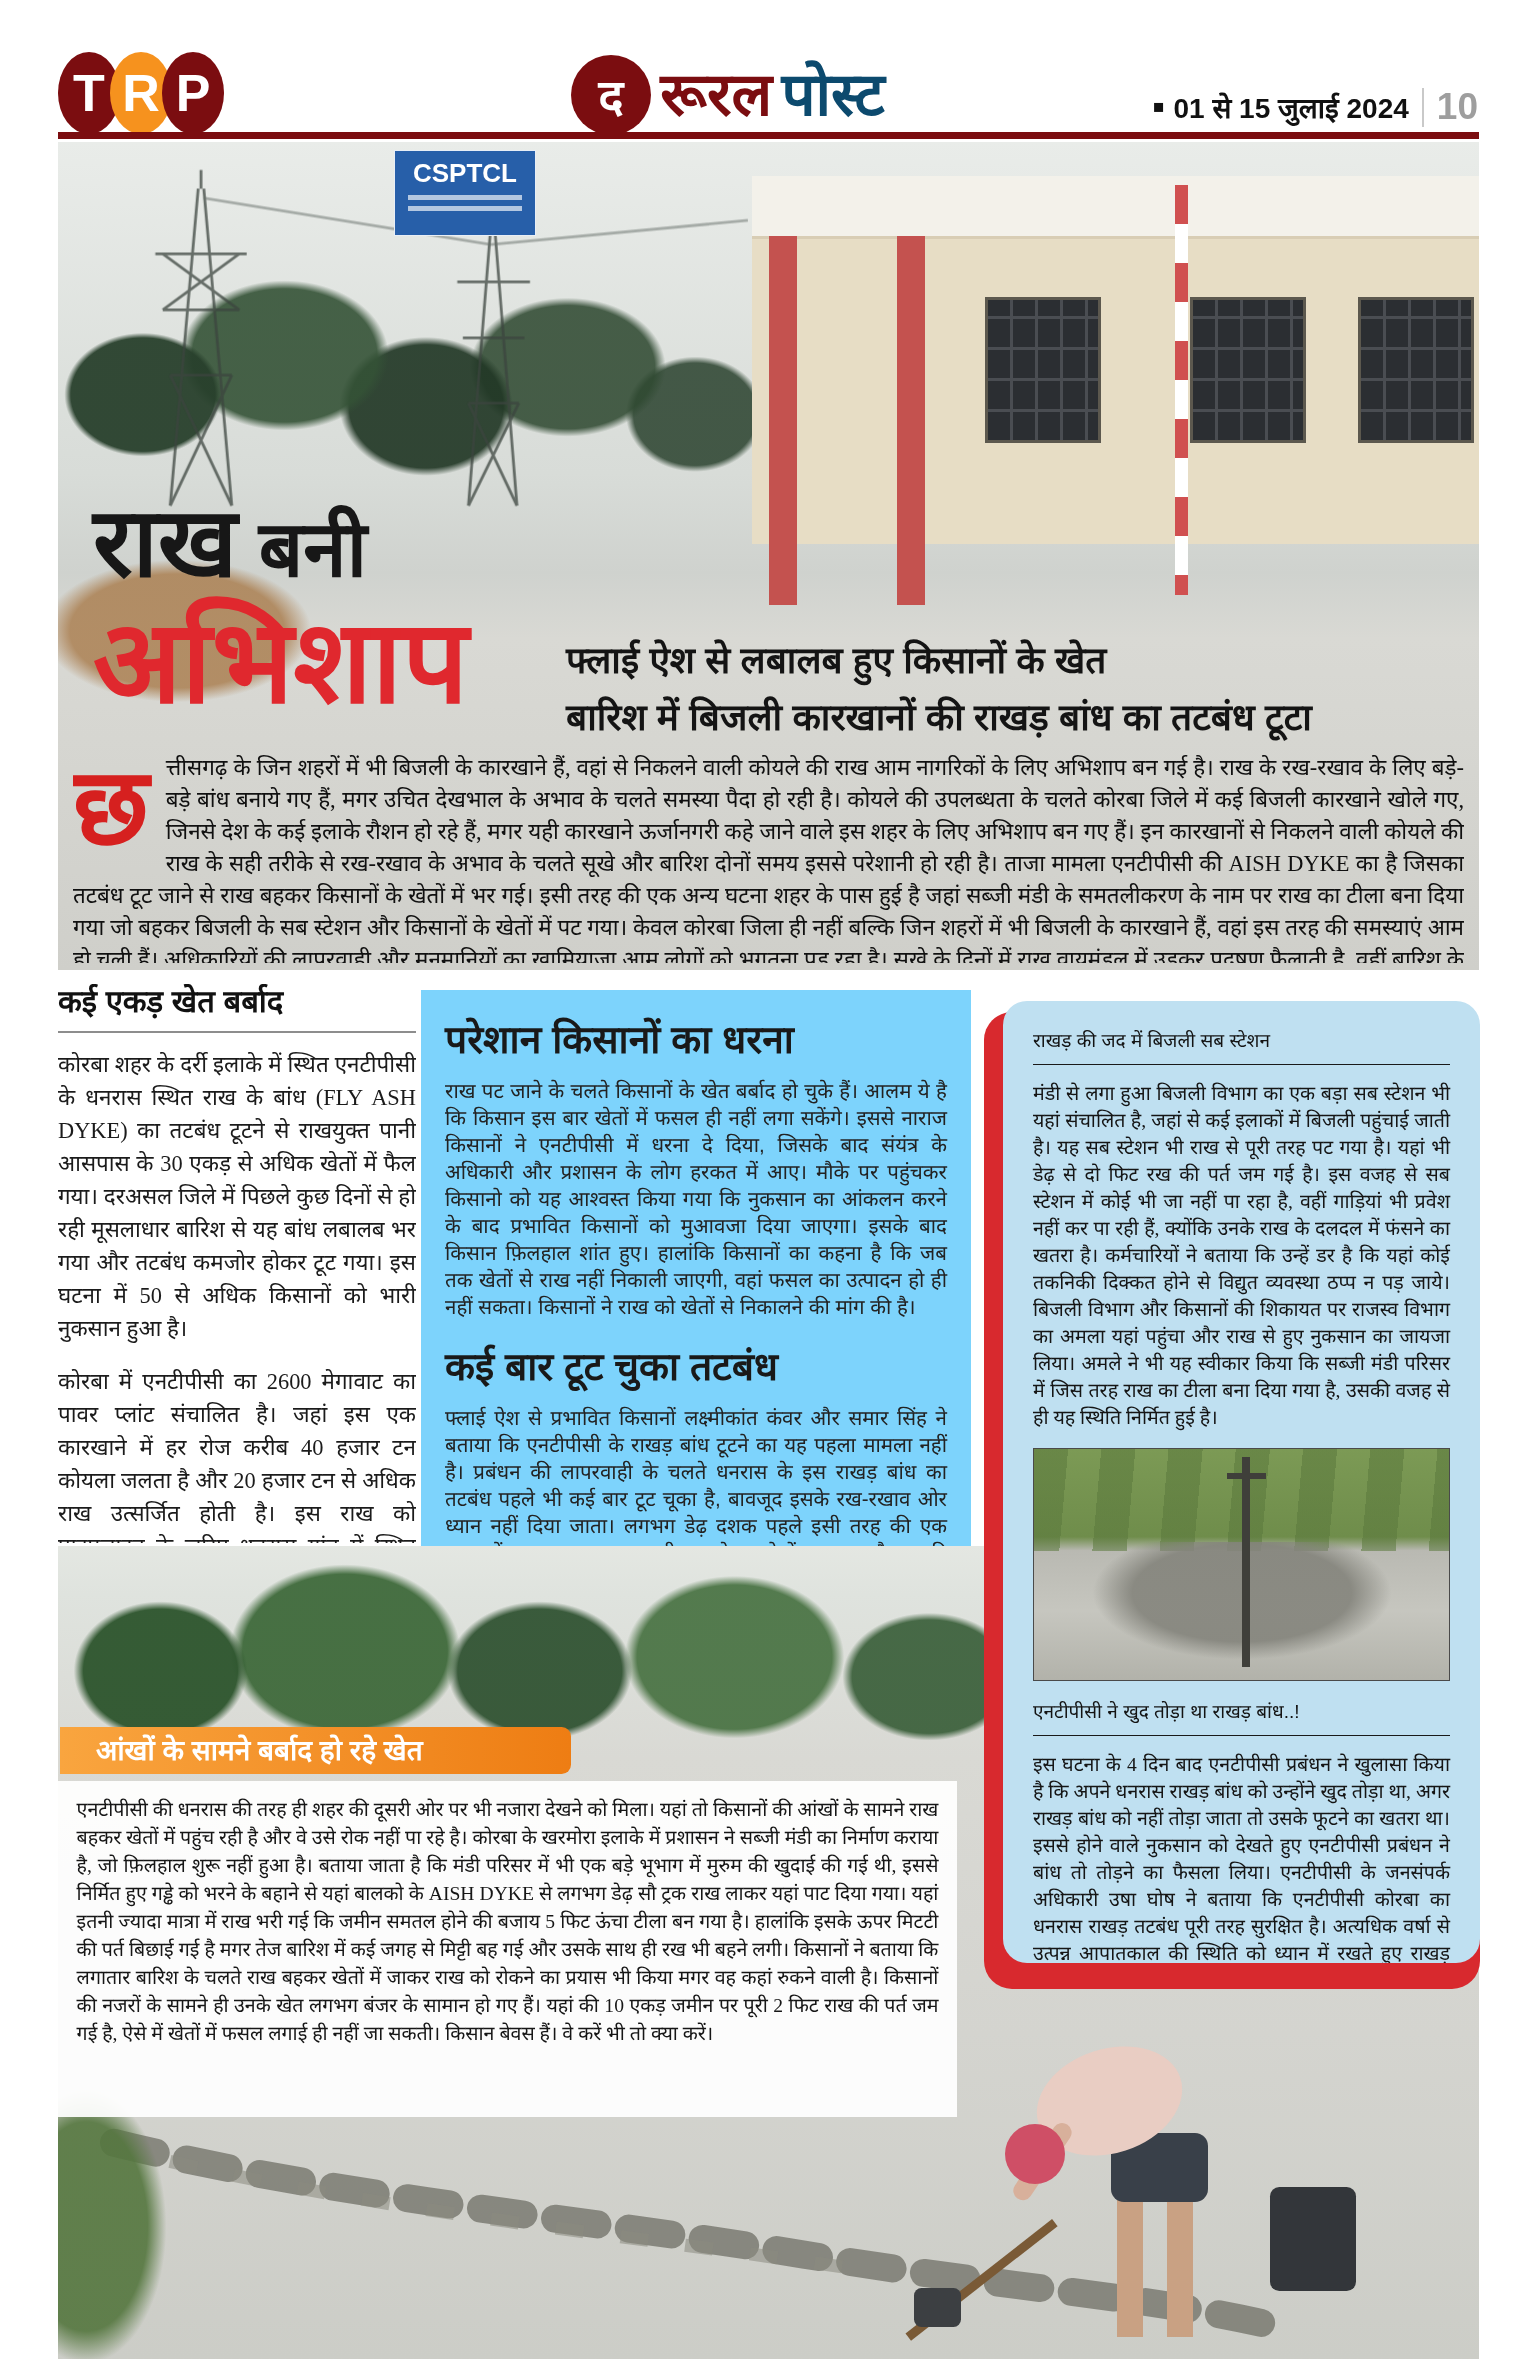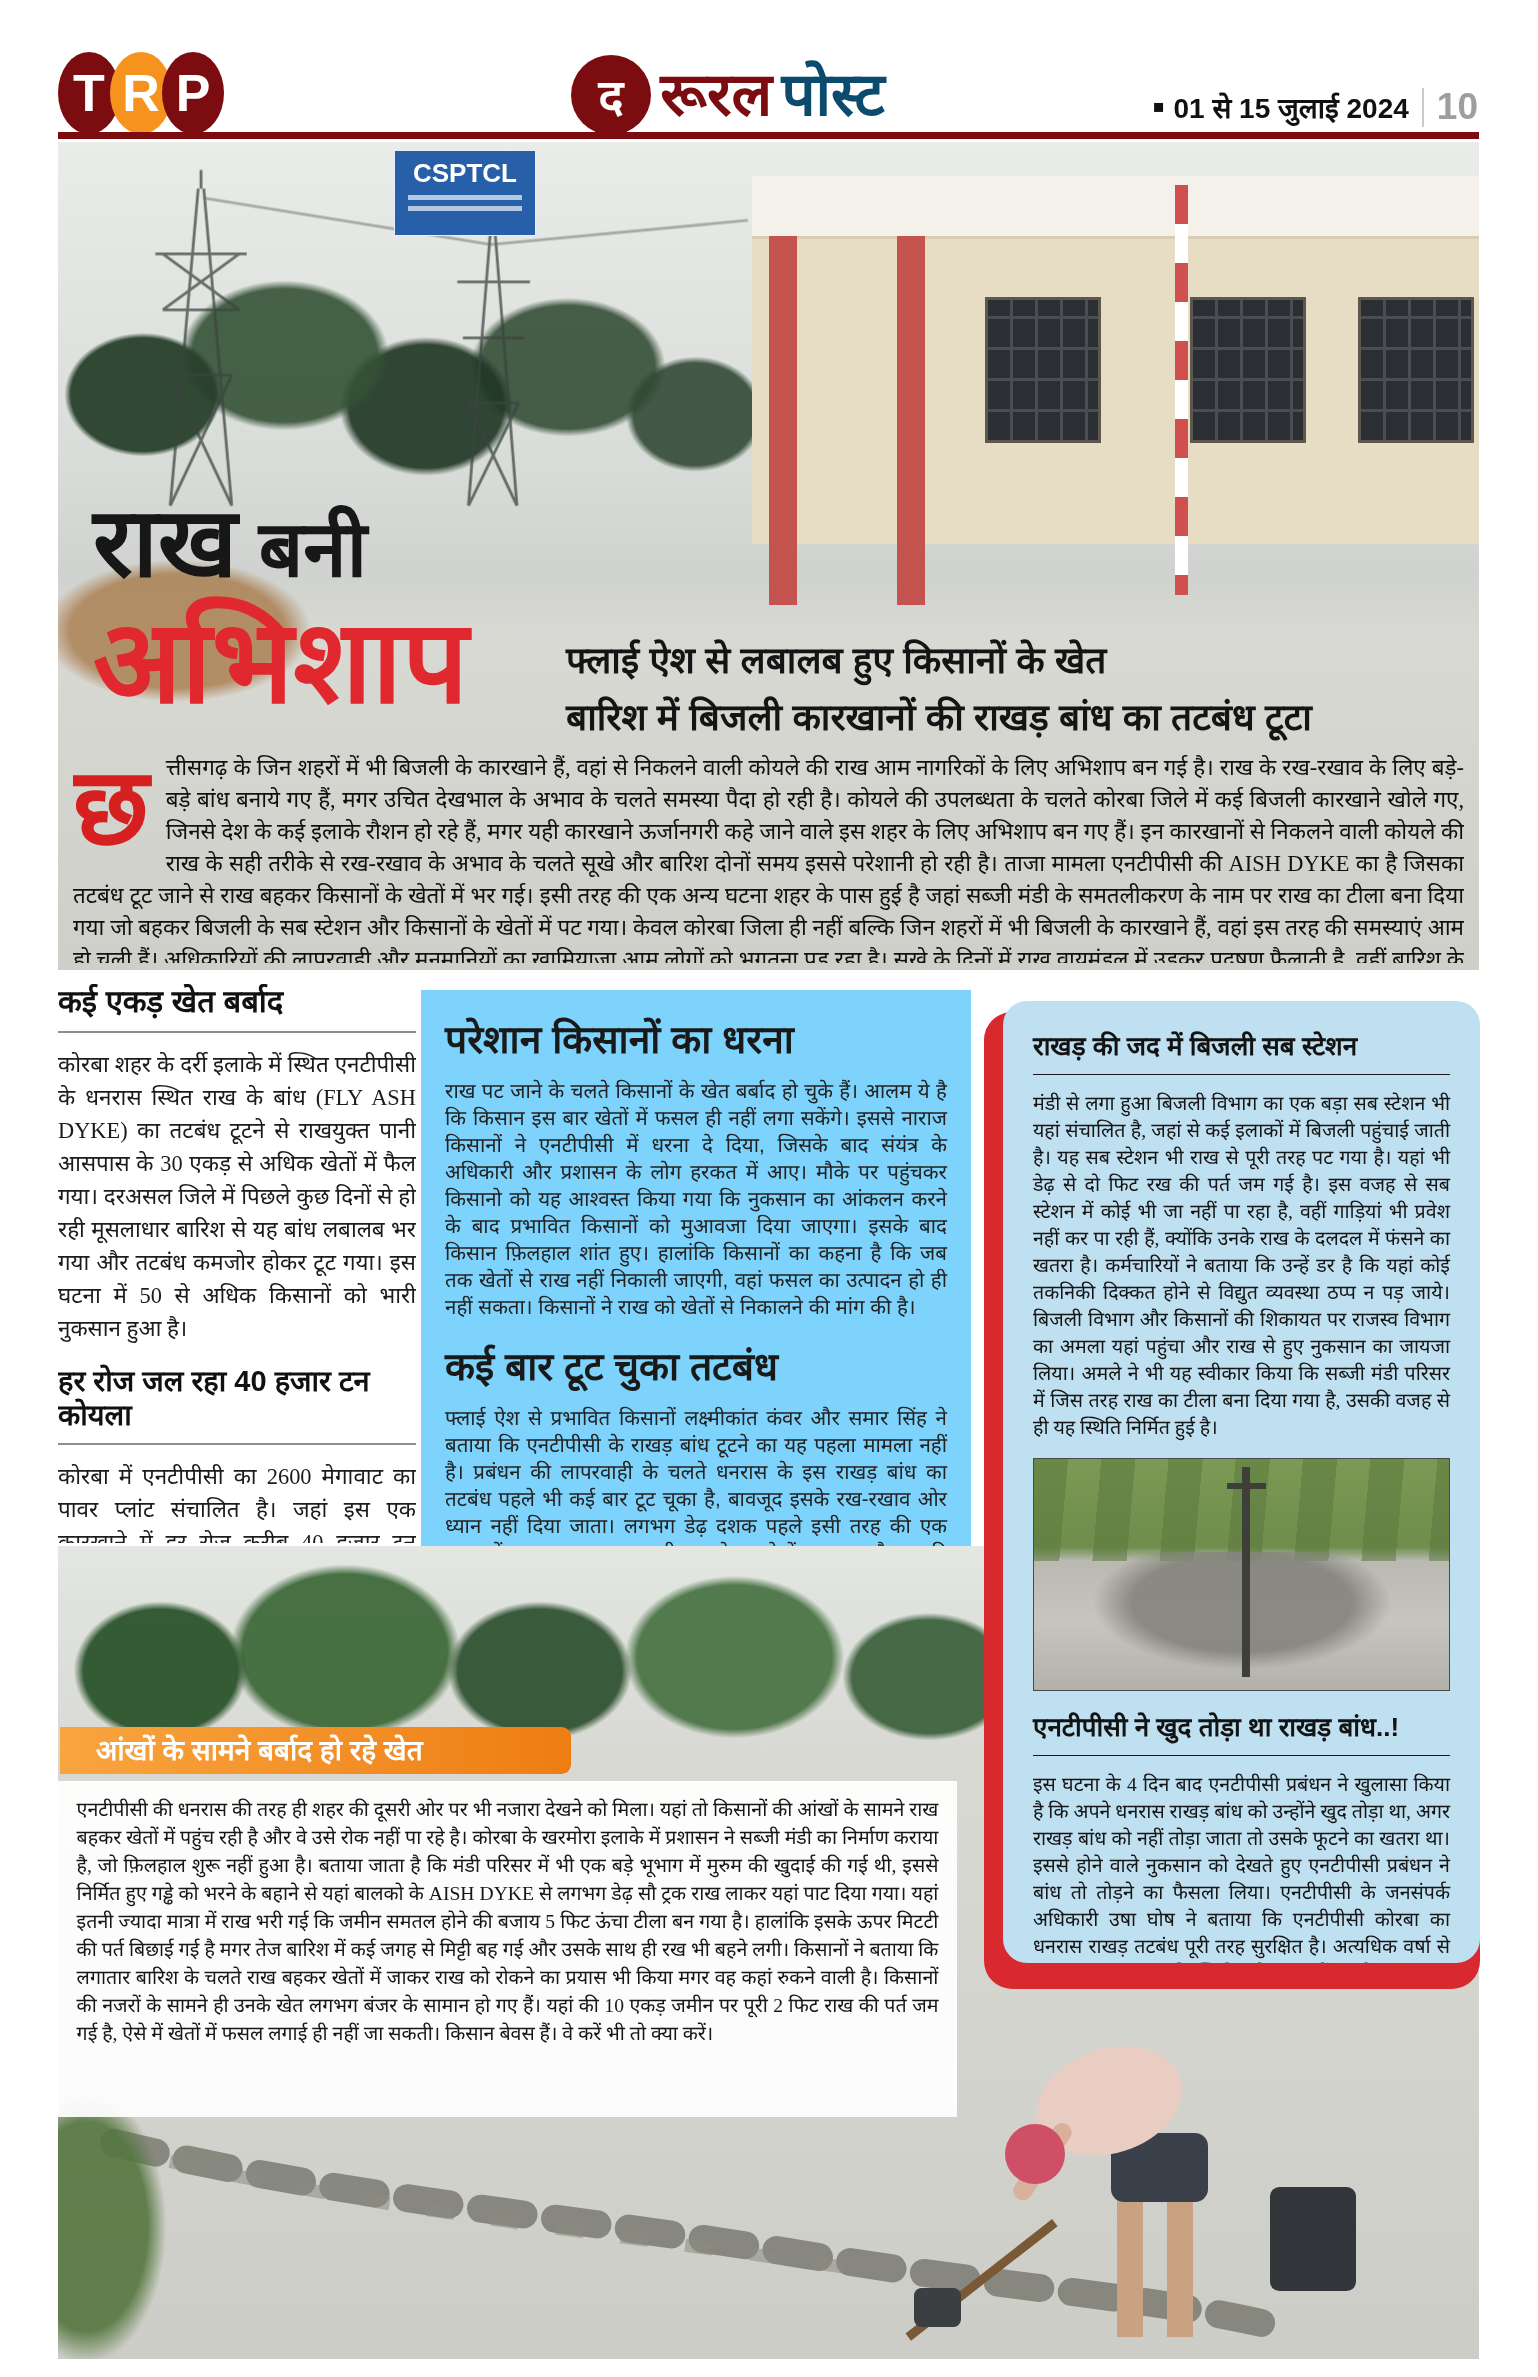--- a/index.html
+++ b/index.html
@@ -70,21 +70,21 @@
   #midcol{left:421px;top:990px;width:550px;height:556px;background:#7dd3fc;
     padding:20.5px 24px;box-sizing:border-box;overflow:hidden;}
   .mc-h{font-family:"Liberation Sans",sans-serif;font-weight:800;font-size:39px;color:#191919;margin:0 0 13px 0;}
   .mc-body{font-family:"Liberation Sans",sans-serif;font-size:20.5px;line-height:27px;
     text-align:justify;color:#222;margin-bottom:18.6px;}
 
   
   #redback{left:984px;top:1012px;width:496px;height:977px;border-radius:28px;background:#d8292e;}
   #bluebox{left:1003px;top:1001px;width:477px;height:962px;border-radius:24px;background:#bfe0f1;
     padding:26px 30px;box-sizing:border-box;overflow:hidden;}
-  .bb-h{font-family:"Liberation Sans",sans-serif;font-weight:700;font-size:26px;color:#131313;
+  .bb-h{font-family:"Liberation Sans",sans-serif;font-weight:400;font-size:19px;color:#131313;
     border-bottom:1.9px solid #1a1a1a;padding-bottom:11.2px;margin:0 0 15px 0;}
   .bb-body{font-size:19.6px;line-height:27px;text-align:justify;color:#151515;margin-bottom:17px;}
   .rbox-photo{position:relative;width:100%;height:233px;margin:3.7px 0 17px 0;border:0.9px solid #4a4a4a;
     box-sizing:border-box;overflow:hidden;
     background:linear-gradient(#7c9a55 0%,#6f8d4b 38%,#b9b9b2 44%,#c6c6bf 70%,#b2b2aa 100%);}
   .rbox-fields{position:absolute;left:0;top:0;width:100%;height:44%;
     background:repeating-linear-gradient(95deg,rgba(90,120,60,.55) 0 34px,transparent 34px 67px);}
   .rbox-ash{position:absolute;left:10%;top:40%;width:80%;height:55%;
     background:radial-gradient(60% 70% at 50% 40%, rgba(132,132,124,.9) 0 55%, transparent 75%);}
   .rbox-pole{position:absolute;left:50%;top:7.5px;width:8.4px;height:210px;background:#3f3f3a;}
@@ -194,21 +194,20 @@
       <div>बारिश में बिजली कारखानों की राखड़ बांध का तटबंध टूटा</div>
     </div>
     <div class="intro">
       <span class="dropcap">छ</span><span>त्तीसगढ़ के जिन शहरों में भी बिजली के कारखाने हैं, वहां से निकलने वाली कोयले की राख आम नागरिकों के लिए अभिशाप बन गई है। राख के रख-रखाव के लिए बड़े-बड़े बांध बनाये गए हैं, मगर उचित देखभाल के अभाव के चलते समस्या पैदा हो रही है। कोयले की उपलब्धता के चलते कोरबा जिले में कई बिजली कारखाने खोले गए, जिनसे देश के कई इलाके रौशन हो रहे हैं, मगर यही कारखाने ऊर्जानगरी कहे जाने वाले इस शहर के लिए अभिशाप बन गए हैं। इन कारखानों से निकलने वाली कोयले की राख के सही तरीके से रख-रखाव के अभाव के चलते सूखे और बारिश दोनों समय इससे परेशानी हो रही है। ताजा मामला एनटीपीसी की AISH DYKE का है जिसका तटबंध टूट जाने से राख बहकर किसानों के खेतों में भर गई। इसी तरह की एक अन्य घटना शहर के पास हुई है जहां सब्जी मंडी के समतलीकरण के नाम पर राख का टीला बना दिया गया जो बहकर बिजली के सब स्टेशन और किसानों के खेतों में पट गया। केवल कोरबा जिला ही नहीं बल्कि जिन शहरों में भी बिजली के कारखाने हैं, वहां इस तरह की समस्याएं आम हो चली हैं। अधिकारियों की लापरवाही और मनमानियों का खामियाजा आम लोगों को भुगतना पड़ रहा है। सूखे के दिनों में राख वायुमंडल में उड़कर प्रदूषण फैलाती है, वहीं बारिश के दिनों में इस तरह का नजारा देखने को मिलता है। रायगढ़ और जांजगीर सहित अन्य शहरों में भी इसी तरह की समस्या है, और अगर शासन-प्रशासन द्वारा कठोरता नहीं अपनाई गई तो आगे यह समस्या और विकराल रूप धारण कर लेगी।</span>
     </div>
   </div>
 
   <div id="leftcol" class="abs">
     <div class="col-h">कई एकड़ खेत बर्बाद</div>
     <div class="lc-body">कोरबा शहर के दर्री इलाके में स्थित एनटीपीसी के धनरास स्थित राख के बांध (FLY ASH DYKE) का तटबंध टूटने से राखयुक्त पानी आसपास के 30 एकड़ से अधिक खेतों में फैल गया। दरअसल जिले में पिछले कुछ दिनों से हो रही मूसलाधार बारिश से यह बांध लबालब भर गया और तटबंध कमजोर होकर टूट गया। इस घटना में 50 से अधिक किसानों को भारी नुकसान हुआ है।</div>
-    <div class="col-h" style="font-size:29px;">हर रोज जल रहा 40 हजार टन कोयला</div>
     <div class="lc-body">कोरबा में एनटीपीसी का 2600 मेगावाट का पावर प्लांट संचालित है। जहां इस एक कारखाने में हर रोज करीब 40 हजार टन कोयला जलता है और 20 हजार टन से अधिक राख उत्सर्जित होती है। इस राख को पाइपलाइन के जरिए धनरास गांव में स्थित FLY ASH DYKE में डंप किया जाता है। करीब 300 हेक्टेयर में राखड़ बांध फैला हुआ है। यहां बार-बार ऊंचाई बढ़ाने के चलते डेम पहाड़ की तरह नजर आता है। इसमें राख पूरी तरह भर गई है। यही वजह है कि तेज बारिश के कारण डेम का तटबंध टूट गया और तेज बहाव के साथ राखयुक्त पानी आसपास के 30 एकड़ से अधिक भूभाग के खेतो में पट गया है।</div>
   </div>
 
   <div id="midcol" class="abs">
     <div class="mc-h">परेशान किसानों का धरना</div>
     <div class="mc-body">राख पट जाने के चलते किसानों के खेत बर्बाद हो चुके हैं। आलम ये है कि किसान इस बार खेतों में फसल ही नहीं लगा सकेंगे। इससे नाराज किसानों ने एनटीपीसी में धरना दे दिया, जिसके बाद संयंत्र के अधिकारी और प्रशासन के लोग हरकत में आए। मौके पर पहुंचकर किसानो को यह आश्वस्त किया गया कि नुकसान का आंकलन करने के बाद प्रभावित किसानों को मुआवजा दिया जाएगा। इसके बाद किसान फ़िलहाल शांत हुए। हालांकि किसानों का कहना है कि जब तक खेतों से राख नहीं निकाली जाएगी, वहां फसल का उत्पादन हो ही नहीं सकता। किसानों ने राख को खेतों से निकालने की मांग की है।</div>
     <div class="mc-h">कई बार टूट चुका तटबंध</div>
     <div class="mc-body">फ्लाई ऐश से प्रभावित किसानों लक्ष्मीकांत कंवर और समार सिंह ने बताया कि एनटीपीसी के राखड़ बांध टूटने का यह पहला मामला नहीं है। प्रबंधन की लापरवाही के चलते धनरास के इस राखड़ बांध का तटबंध पहले भी कई बार टूट चूका है, बावजूद इसके रख-रखाव ओर ध्यान नहीं दिया जाता। लगभग डेढ़ दशक पहले इसी तरह की एक घटना में धनरास का एक आदमी राख के मलबे में बह गया और उसकी मौत हो गई थी। तब काफी बवाल मचा था। बता दें कि कोरबा में एनटीपीसी के अलावा सीएसईबी, बालको और अन्य कंपनियों के भी बिजली कारखाने संचालित हैं, जहां से बड़ी मात्रा में राख निकलती है। इनके FLY ASH DYKE में भी इसी तरह की घटनाएं घटती रहती है। और इससे यहां की आबो-हवा, यहां के जल श्रोत, खेत और दूसरे इलाके बर्बाद हो रहे हैं।</div>
   </div>
 

